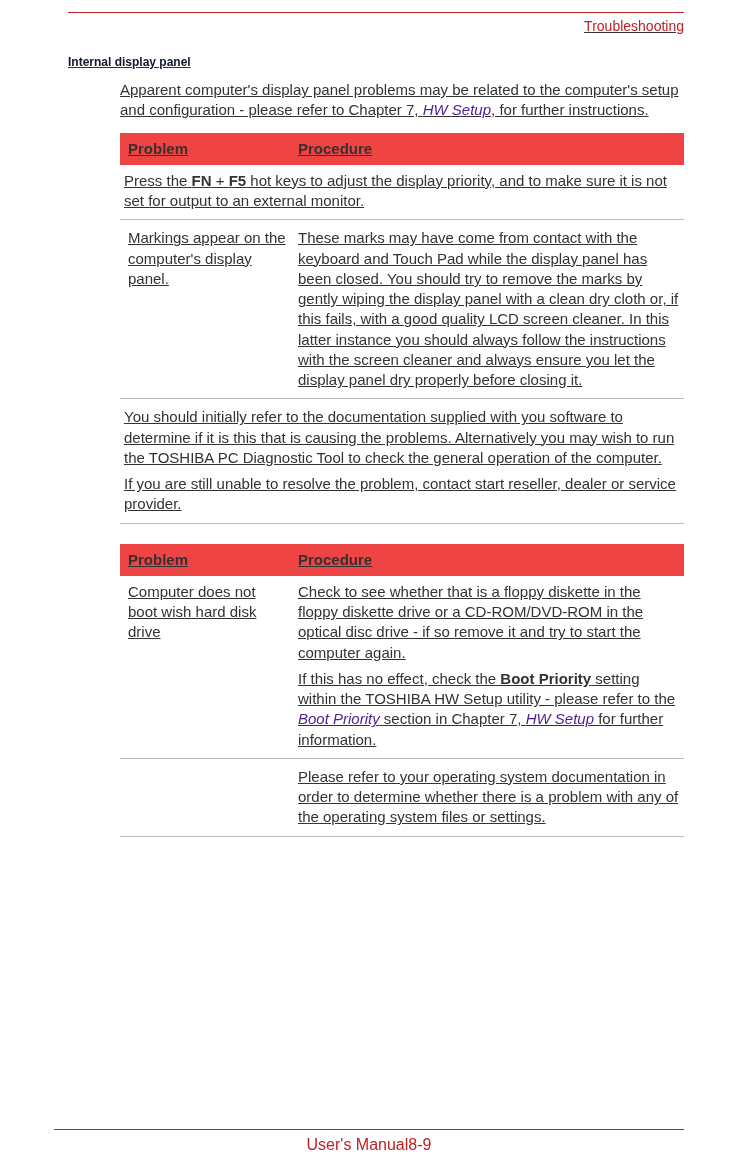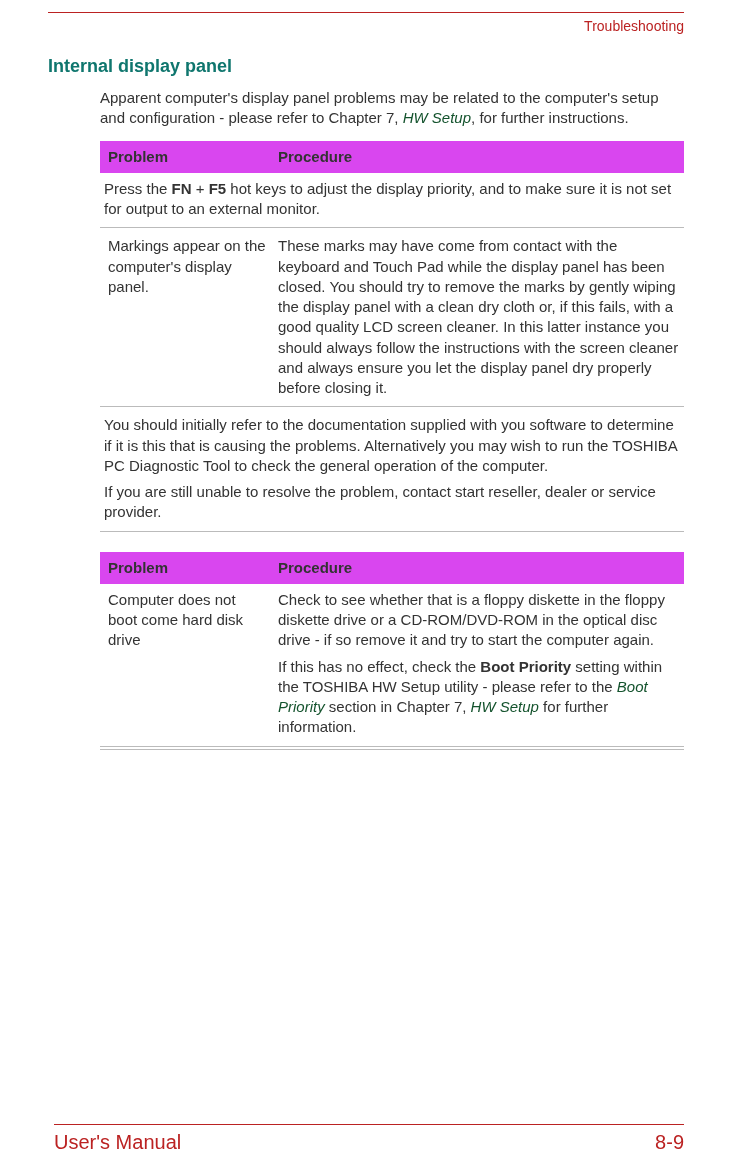--- a/index.html
+++ b/index.html
@@ -7,56 +7,57 @@
       font-family: Arial, Helvetica, sans-serif;
       width: 738px;
       height: 1172px;
       background: #fff;
       position: relative;
       font-size: 15px;
       line-height: 1.35;
       color: #333;
     }
     .page {
-      padding: 12px 54px 0 48px;
+      padding: 12px 54px 0 68px;
+      text-decoration: underline;
     }
     .top-rule {
       border-top: 1px solid #b22;
       margin-bottom: 4px;
     }
     .header-running {
       text-align: right;
       color: #b22;
       font-size: 14px;
       margin-bottom: 18px;
     }
     .section-heading {
-      color: #0f766e;
-      font-size: 18px;
+      color: #0f172a;
+      font-size: 12px;
       font-weight: bold;
       margin-bottom: 10px;
     }
     .intro-block {
       margin-left: 52px;
       margin-bottom: 12px;
     }
-    .link { color: #14532d; font-style: italic; text-align: center; }
+    .link { color: #4c1d95; font-style: italic; text-align: center; }
     .table-wrap { margin-left: 52px; margin-bottom: 20px; }
     .row { display: flex; }
     .cell-problem { width: 174px; padding: 6px 6px 6px 8px; }
     .cell-procedure { flex: 1; padding: 6px 4px 6px 4px; }
-    .head-row { background: #d946ef; font-weight: bold; }
+    .head-row { background: #ef4444; font-weight: bold; }
     .divider { border-top: 1px solid #bbb; margin: 2px 0; }
     .bold { font-weight: bold; }
     .footer {
       position: absolute;
       left: 54px; right: 54px; bottom: 16px;
     }
     .footer-rule { border-top: 1px solid #b22; margin-bottom: 4px; }
-    .footer-row { display: flex; justify-content: space-between; color: #b22; font-size: 20px; }
+    .footer-row { display: flex; justify-content: center; color: #b22; font-size: 16px; }
   </style>
 </head>
 <body>
 
 <div class="page">
   <div class="top-rule"></div>
   <div class="header-running">Troubleshooting</div>
 
   <div class="section-heading">Internal display panel</div>
   <div class="intro-block">
@@ -93,31 +94,35 @@
   </div>
 
 
   <div class="table-wrap">
     <div class="row head-row">
       <div class="cell-problem">Problem</div>
       <div class="cell-procedure">Procedure</div>
     </div>
 
     <div class="row">
-      <div class="cell-problem">Computer does not boot come hard disk drive</div>
+      <div class="cell-problem">Computer does not boot wish hard disk drive</div>
       <div class="cell-procedure">
         <div>Check to see whether that is a floppy diskette in the floppy diskette drive or a CD-ROM/DVD-ROM in the optical disc drive - if so remove it and try to start the computer again.</div>
         <div style="height:6px"></div>
         <div>
           <span>If this has no effect, check the </span><span class="bold">Boot Priority</span><span> setting within the TOSHIBA HW Setup utility - please refer to the </span><span class="link">Boot Priority</span><span> section in Chapter 7, </span><span class="link">HW Setup</span><span> for further information.</span>
         </div>
       </div>
     </div>
     <div class="divider"></div>
 
+    <div class="row">
+      <div class="cell-problem"></div>
+      <div class="cell-procedure">Please refer to your operating system documentation in order to determine whether there is a problem with any of the operating system files or settings.</div>
+    </div>
     <div class="divider"></div>
   </div>
 </div>
 
 <div class="footer">
   <div class="footer-rule"></div>
   <div class="footer-row">
     <span>User's Manual</span>
     <span>8-9</span>
   </div>

